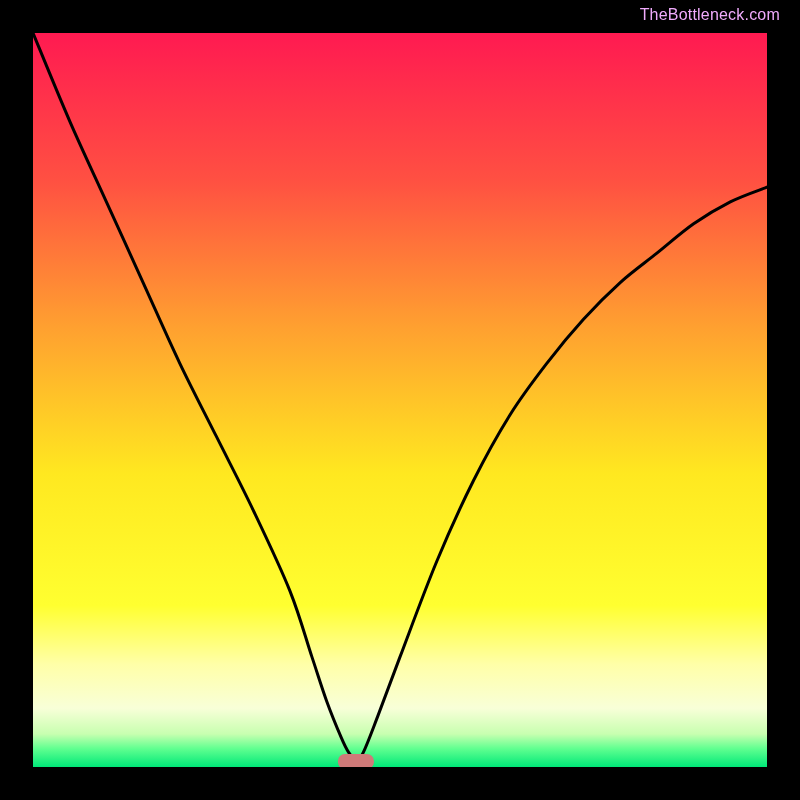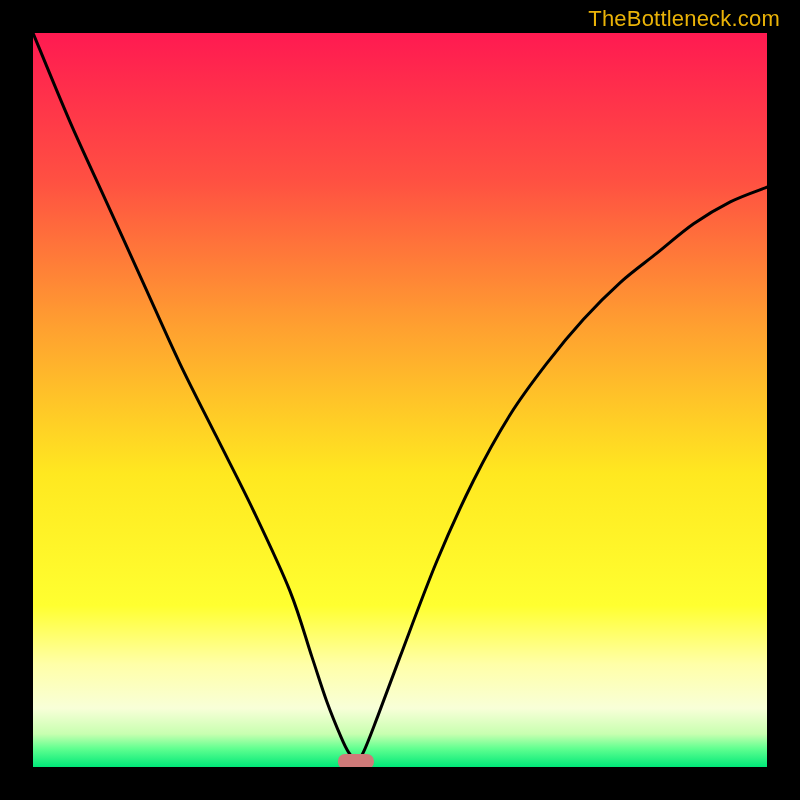--- a/index.html
+++ b/index.html
@@ -24,22 +24,22 @@
     top: 33px;
     left: 33px;
     width: 734px;
     height: 734px;
     overflow: hidden;
   }
   .watermark {
     position: absolute;
     top: 6px;
     right: 20px;
-    color: #eab308;
-    font-size: 22px;
+    color: #f0abfc;
+    font-size: 16px;
     font-weight: 400;
     letter-spacing: 0.2px;
     user-select: none;
   }
   svg {
     display: block;
   }
 </style>
 </head>
 <body>

